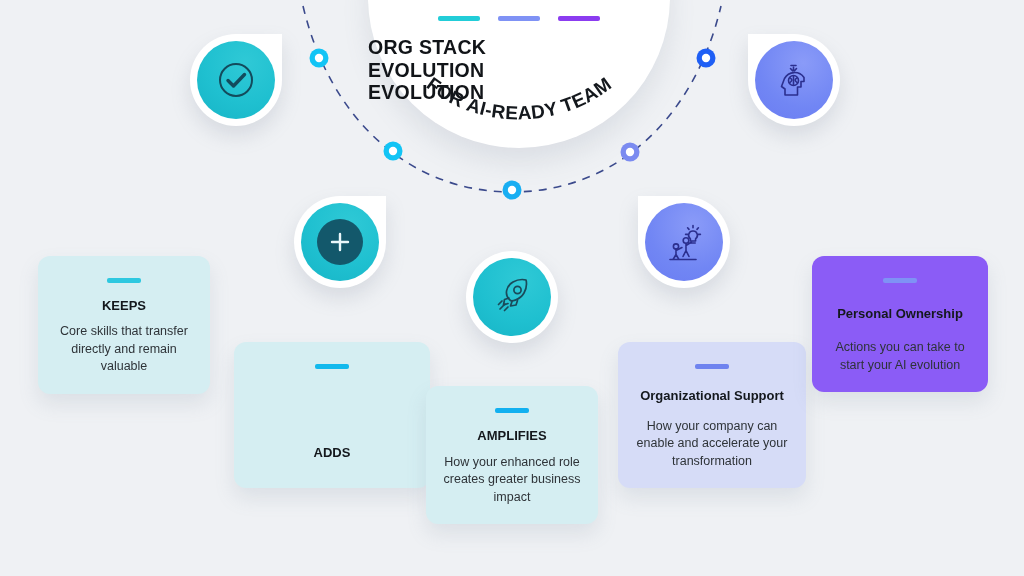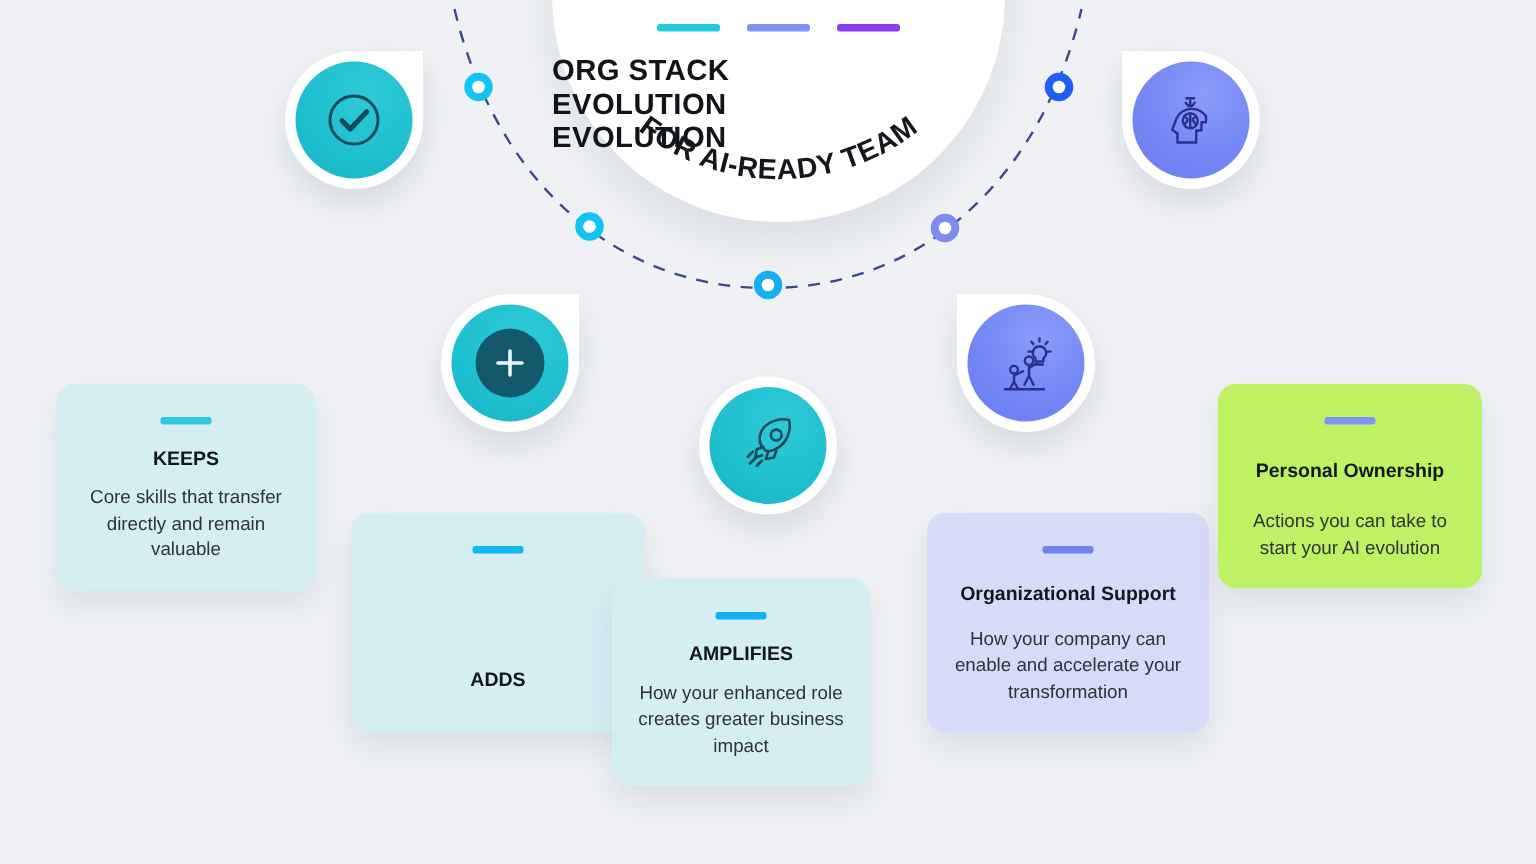--- a/index.html
+++ b/index.html
@@ -197,31 +197,31 @@
     <span class="accent" style="background: rgb(46, 200, 224);"></span>
     <div class="c-title">KEEPS</div>
     <div class="c-body">Core skills that transfer directly and remain valuable</div>
   </div>
 
   <div class="card cyan-card" id="card1" style="left: 234px; top: 342px; width: 196px; min-height: 146px; background: rgb(213, 238, 242);">
     <span class="accent" style="background: rgb(18, 185, 237);"></span>
     <div class="c-title">ADDS</div>
   </div>
 
-  <div class="card cyan-card" id="card2" style="left: 408px; top: 386px; width: 172px; min-height: 138px; background: rgb(213, 238, 242);">
+  <div class="card cyan-card" id="card2" style="left: 426px; top: 386px; width: 172px; min-height: 138px; background: rgb(213, 238, 242);">
     <span class="accent" style="background: rgb(18, 176, 240);"></span>
     <div class="c-title">AMPLIFIES</div>
     <div class="c-body">How your enhanced role creates greater business impact</div>
   </div>
 
   <div class="card violet-card" id="card3" style="left: 618px; top: 342px; width: 188px; min-height: 146px; background: rgb(214, 220, 247);">
     <span class="accent" style="background: rgb(111, 131, 239);"></span>
     <div class="c-title">Organizational Support</div>
     <div class="c-body">How your company can enable and accelerate your transformation</div>
   </div>
 
-  <div class="card violet-card" id="card4" style="left: 812px; top: 256px; width: 176px; min-height: 136px; background: #bef264;">
+  <div class="card violet-card" id="card4" style="left: 812px; top: 256px; width: 176px; min-height: 136px; background: #8b5cf6;">
     <span class="accent" style="background: rgb(127, 146, 245);"></span>
     <div class="c-title">Personal Ownership</div>
     <div class="c-body">Actions you can take to start your AI evolution</div>
   </div>
 
 </div>
 
 </body></html>

